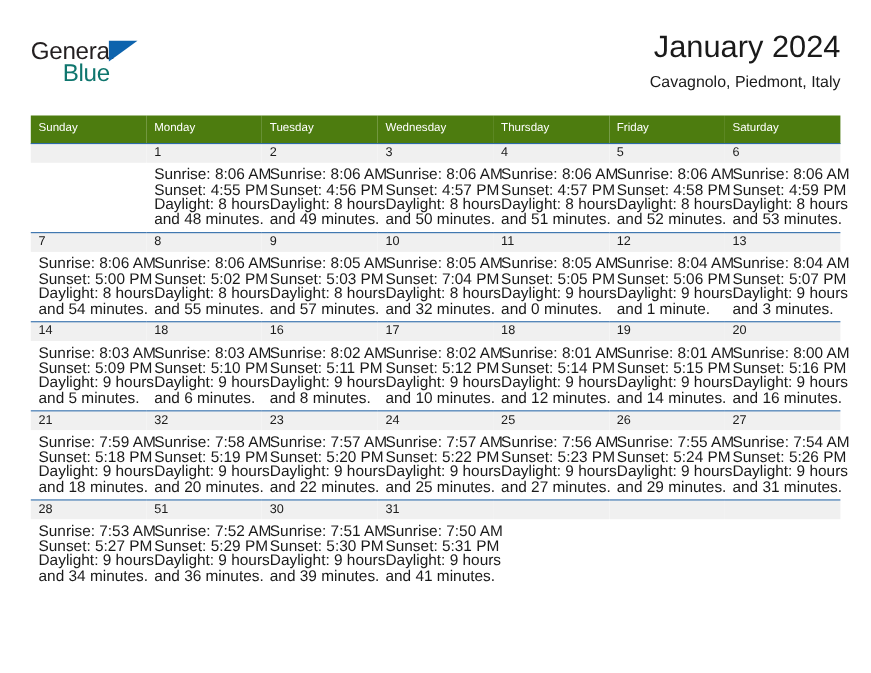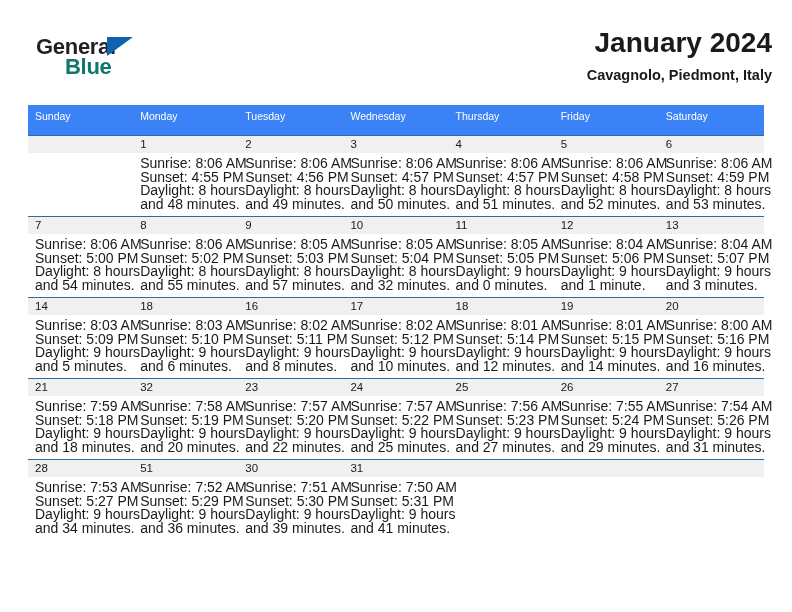--- a/index.html
+++ b/index.html
@@ -18,25 +18,24 @@
   .page {
     position: relative;
     width: 792px;
     height: 612px;
     box-sizing: border-box;
   }
 
   
   .header {
     position: absolute;
-    left: 36px;
+    left: 28px;
     top: 26px;
     width: 736px;
     height: 72px;
-    font-weight: bold;
   }
   .brand {
     position: absolute;
     left: 0;
     top: 2px;
     width: 120px;
     height: 56px;
   }
   .brand-general {
     position: absolute;
@@ -89,26 +88,26 @@
   
   .calendar {
     position: absolute;
     left: 28px;
     top: 105px;
     width: 736px;
     border-collapse: collapse;
     table-layout: fixed;
   }
   .calendar th {
-    background: #3b82f6;
+    background: #4d7c0f;
     color: #ffffff;
     font-size: 10.5px;
     font-weight: normal;
     text-align: left;
-    padding: 4px 0 13px 7px;
+    padding: 4px 0 8px 7px;
     height: 13px;
     vertical-align: middle;
     border: none;
   }
   .calendar td {
     width: 105.14px;
     height: 80px;
     vertical-align: top;
     padding: 0;
     border: none;
@@ -261,21 +260,21 @@
               <div>Sunrise: 8:05 AM</div>
               <div>Sunset: 5:03 PM</div>
               <div>Daylight: 8 hours</div>
               <div>and 57 minutes.</div>
             </div>
           </td>
           <td>
             <div class="daynum-row">10</div>
             <div class="cell-body">
               <div>Sunrise: 8:05 AM</div>
-              <div>Sunset: 5:04 PM</div>
+              <div>Sunset: 7:04 PM</div>
               <div>Daylight: 8 hours</div>
               <div>and 32 minutes.</div>
             </div>
           </td>
           <td>
             <div class="daynum-row">11</div>
             <div class="cell-body">
               <div>Sunrise: 8:05 AM</div>
               <div>Sunset: 5:05 PM</div>
               <div>Daylight: 9 hours</div>

